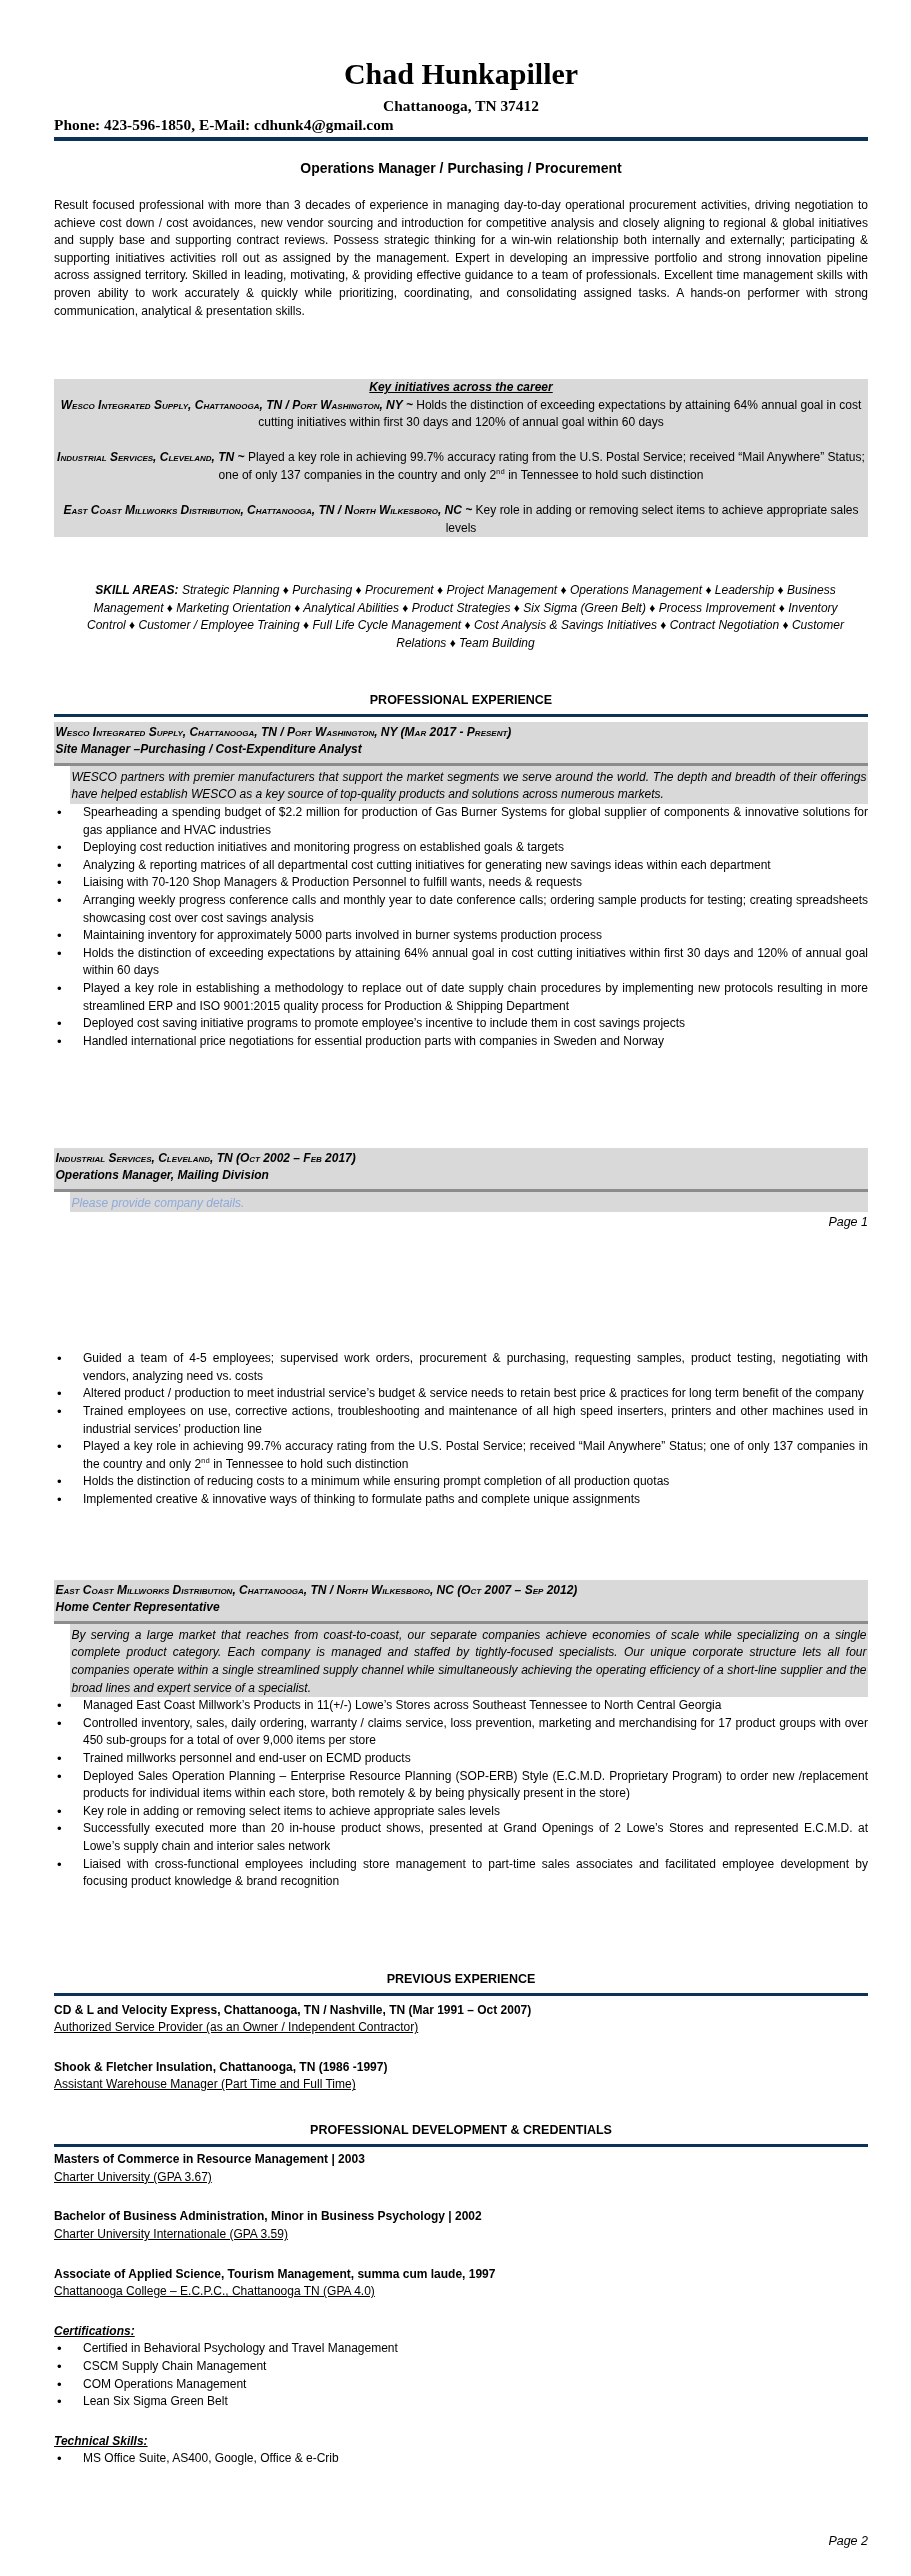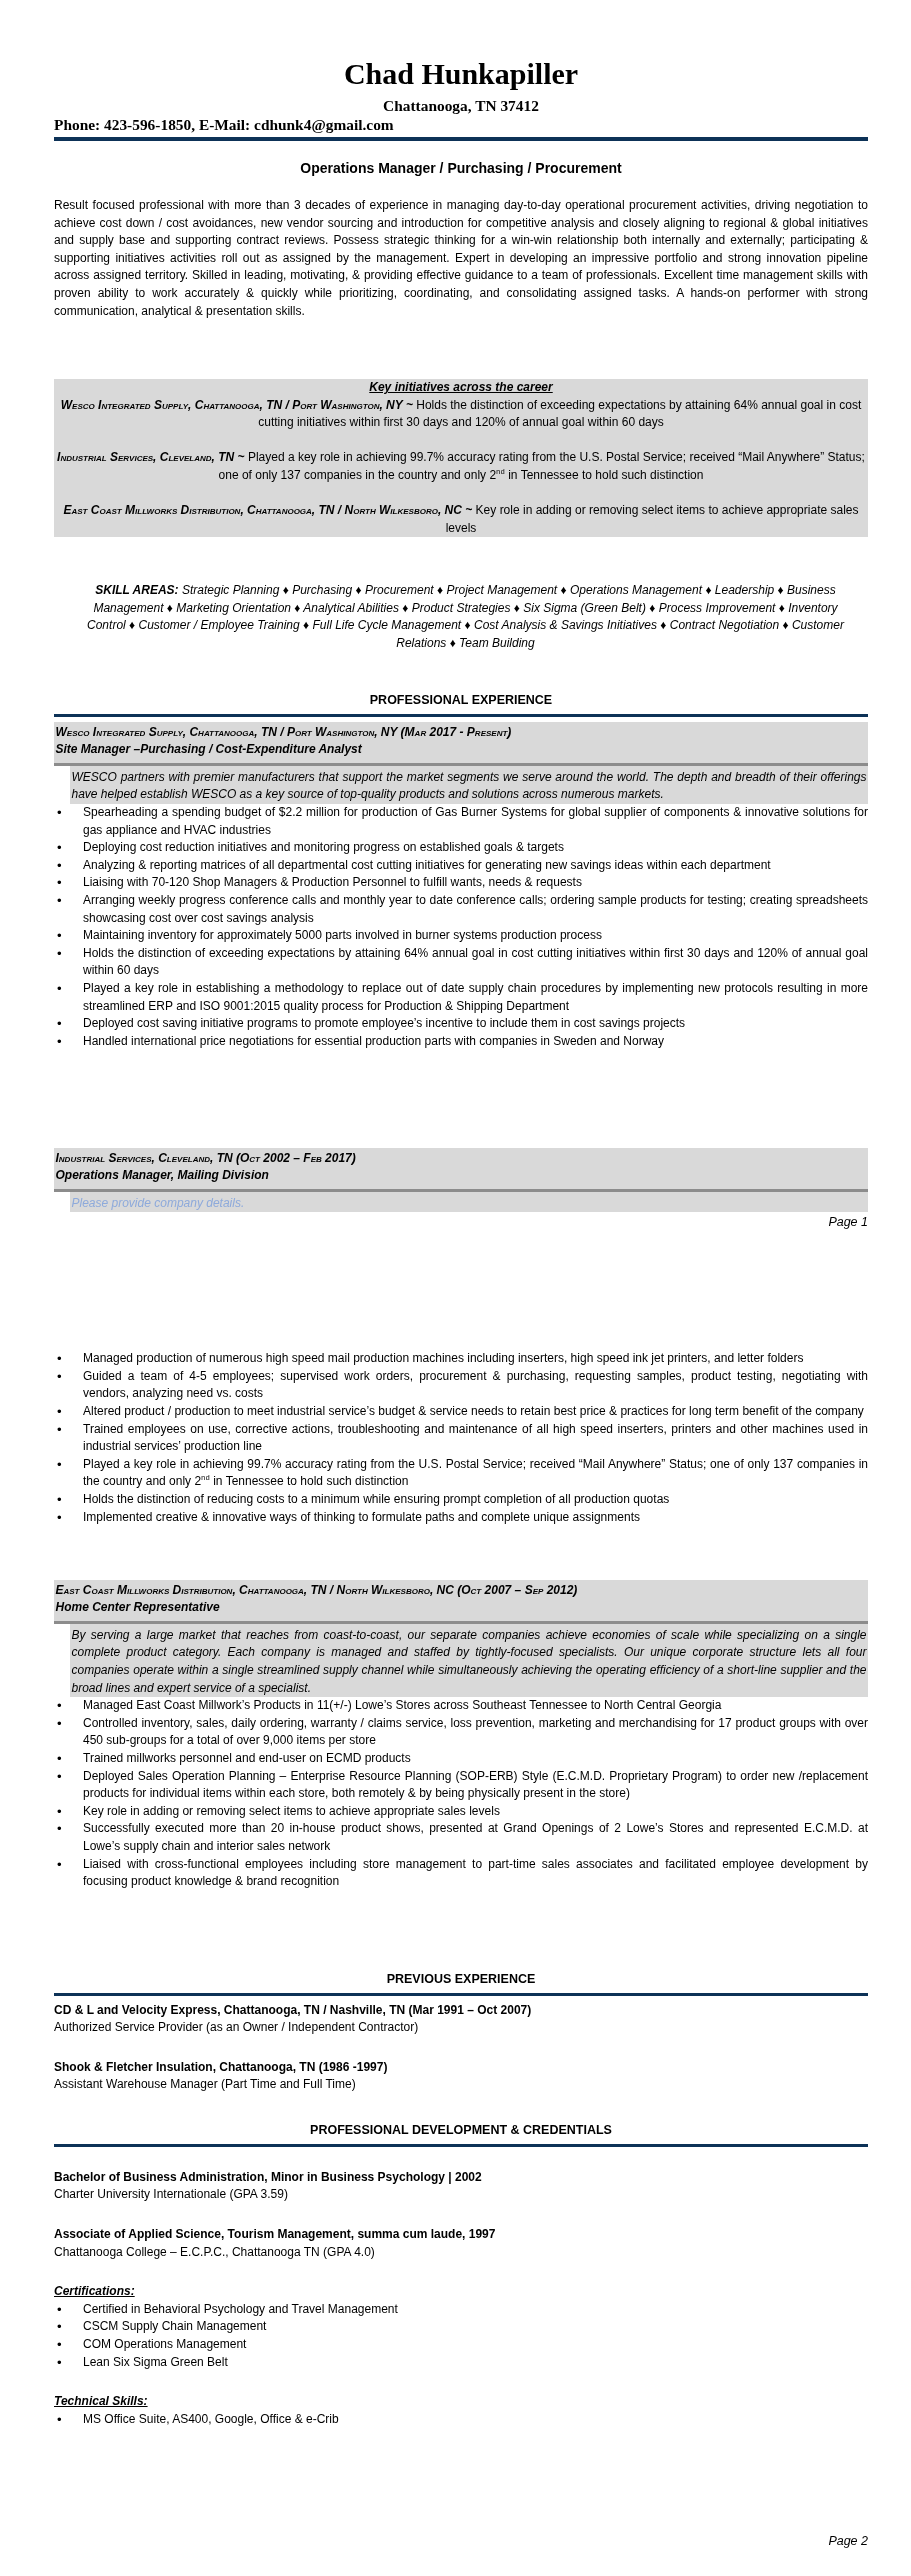--- a/index.html
+++ b/index.html
@@ -35,21 +35,21 @@
   .job-desc { background: #d9d9d9; font-size: 12px; line-height: 17.6px; font-style: italic; text-align: justify; padding: 2.9px 1.5px 0 1.5px; margin-left: 16px; }
   .placeholder { color: #8eaadb; }
 
   ul.bullets { margin: 0; padding: 0; list-style: none; }
   ul.bullets li { position: relative; padding-left: 29px; font-size: 12px; line-height: 17.6px; text-align: justify; }
   ul.bullets li::before { content: "\2022"; position: absolute; left: 2.9px; top: 0; font-size: 13.2px; }
 
   .page-label { position: absolute; right: 0; font-style: italic; font-size: 12.5px; line-height: 16px; }
 
   .entry-title { font-weight: bold; font-size: 12px; line-height: 17.6px; }
-  .entry-sub { font-size: 12px; line-height: 17.6px; }
+  .entry-sub { font-size: 12px; line-height: 17.6px; text-decoration: underline; }
   .sub-head { font-weight: bold; font-style: italic; text-decoration: underline; font-size: 12px; line-height: 17.6px; }
   sup { font-size: 7.3px; line-height: 0; font-family: Liberation Mono, monospace; }
 </style>
 </head>
 <body>
 
 <div class="page page1">
   <div class="name">Chad Hunkapiller</div>
   <div class="addr">Chattanooga, TN 37412</div>
   <div class="contact">Phone: 423-596-1850, E-Mail: cdhunk4@gmail.com</div>
@@ -101,21 +101,20 @@
     </div>
     <div class="job-desc placeholder">Please provide company details.</div>
   </div>
 
   <div class="page-label" style="top:1214px;">Page 1</div>
 </div>
 
 <div class="page page2">
   <div class="sec-block" style="top:7.3px;">
     <ul class="bullets">
-      <li>Managed production of numerous high speed mail production machines including inserters, high speed ink jet printers, and letter folders</li>
       <li>Guided a team of 4-5 employees; supervised work orders, procurement &amp; purchasing, requesting samples, product testing, negotiating with vendors, analyzing need vs. costs</li>
       <li>Altered product / production to meet industrial service’s budget &amp; service needs to retain best price &amp; practices for long term benefit of the company</li>
       <li>Trained employees on use, corrective actions, troubleshooting and maintenance of all high speed inserters, printers and other machines used in industrial services’ production line</li>
       <li><span>Played a key role in achieving 99.7% accuracy rating from the U.S. Postal Service; received “Mail Anywhere” Status; one of only 137 companies in the country and only 2</span><sup>nd</sup><span> in Tennessee to hold such distinction</span></li>
       <li>Holds the distinction of reducing costs to a minimum while ensuring prompt completion of all production quotas</li>
       <li>Implemented creative &amp; innovative ways of thinking to formulate paths and complete unique assignments</li>
     </ul>
   </div>
 
   <div class="sec-block" style="top:237px;">
@@ -145,20 +144,24 @@
     </div>
     <div style="margin-top:22px;">
       <div class="entry-title">Shook &amp; Fletcher Insulation, Chattanooga, TN (1986 -1997)</div>
       <div class="entry-sub">Assistant Warehouse Manager (Part Time and Full Time)</div>
     </div>
   </div>
 
   <div class="sec-block" style="top:779px;">
     <div class="section-title">PROFESSIONAL DEVELOPMENT &amp; CREDENTIALS</div>
     <div class="rule"></div>
+    <div style="margin-top:4.4px;">
+      <div class="entry-title">Masters of Commerce in Resource Management | 2003</div>
+      <div class="entry-sub">Charter University (GPA 3.67)</div>
+    </div>
     <div style="margin-top:22px;">
       <div class="entry-title">Bachelor of Business Administration, Minor in Business Psychology | 2002</div>
       <div class="entry-sub">Charter University Internationale (GPA 3.59)</div>
     </div>
     <div style="margin-top:22px;">
       <div class="entry-title">Associate of Applied Science, Tourism Management, summa cum laude, 1997</div>
       <div class="entry-sub">Chattanooga College – E.C.P.C., Chattanooga TN (GPA 4.0)</div>
     </div>
     <div style="margin-top:22px;">
       <div class="sub-head">Certifications:</div>

